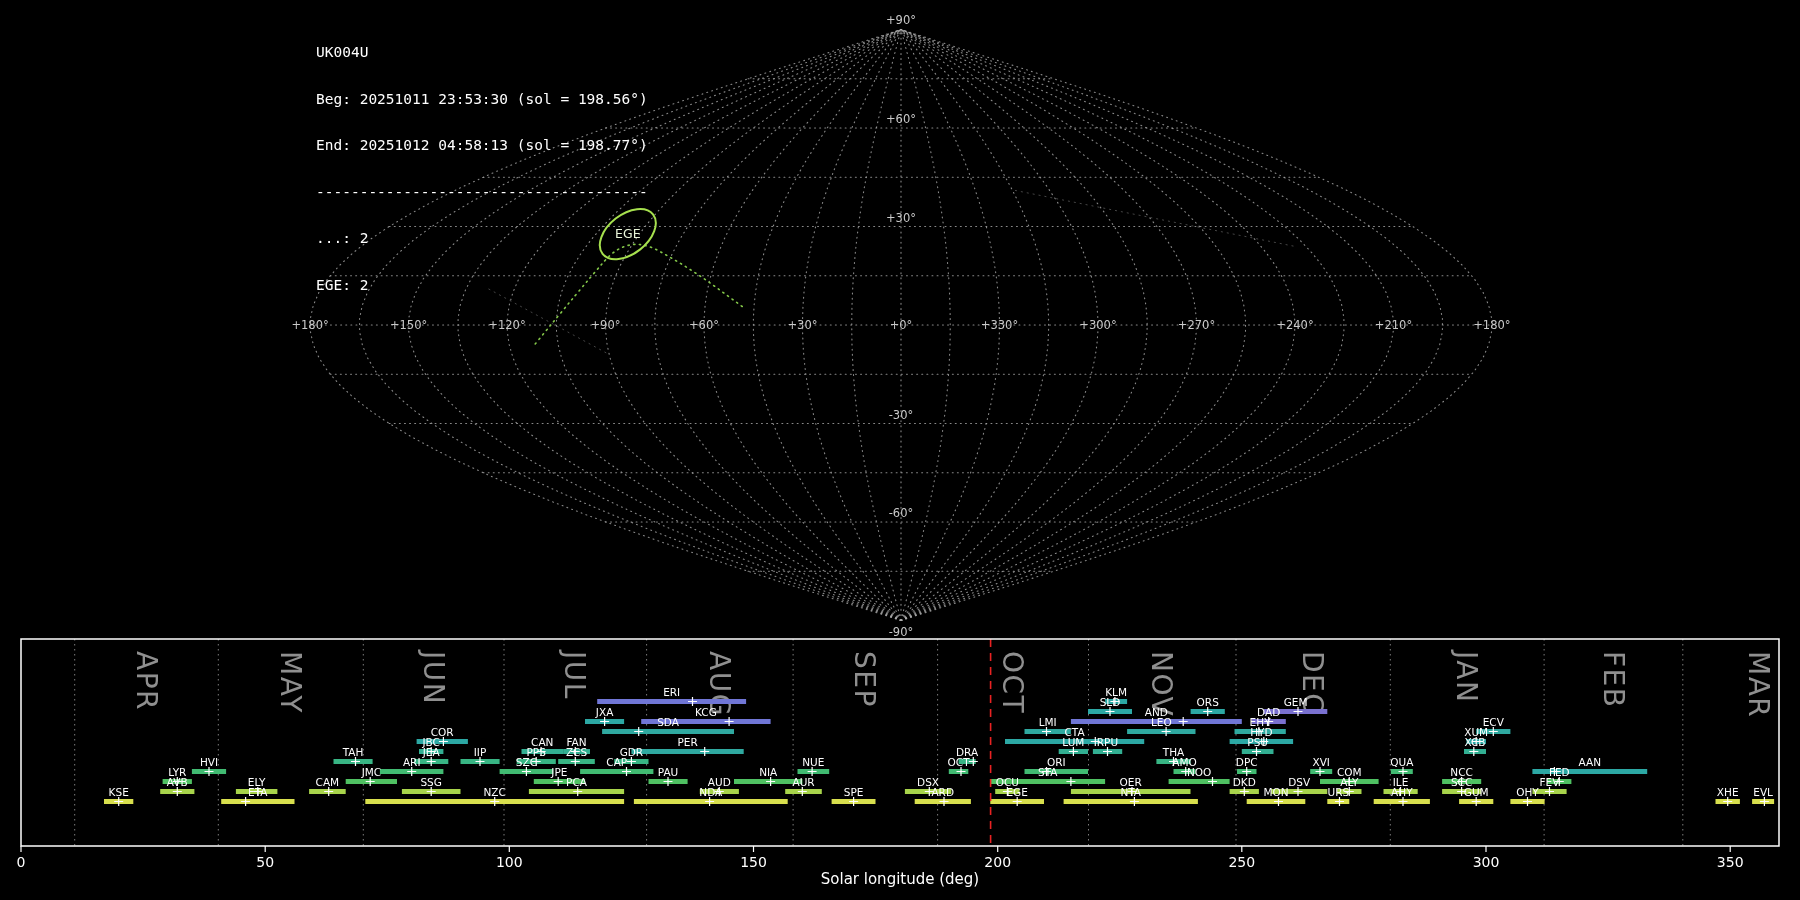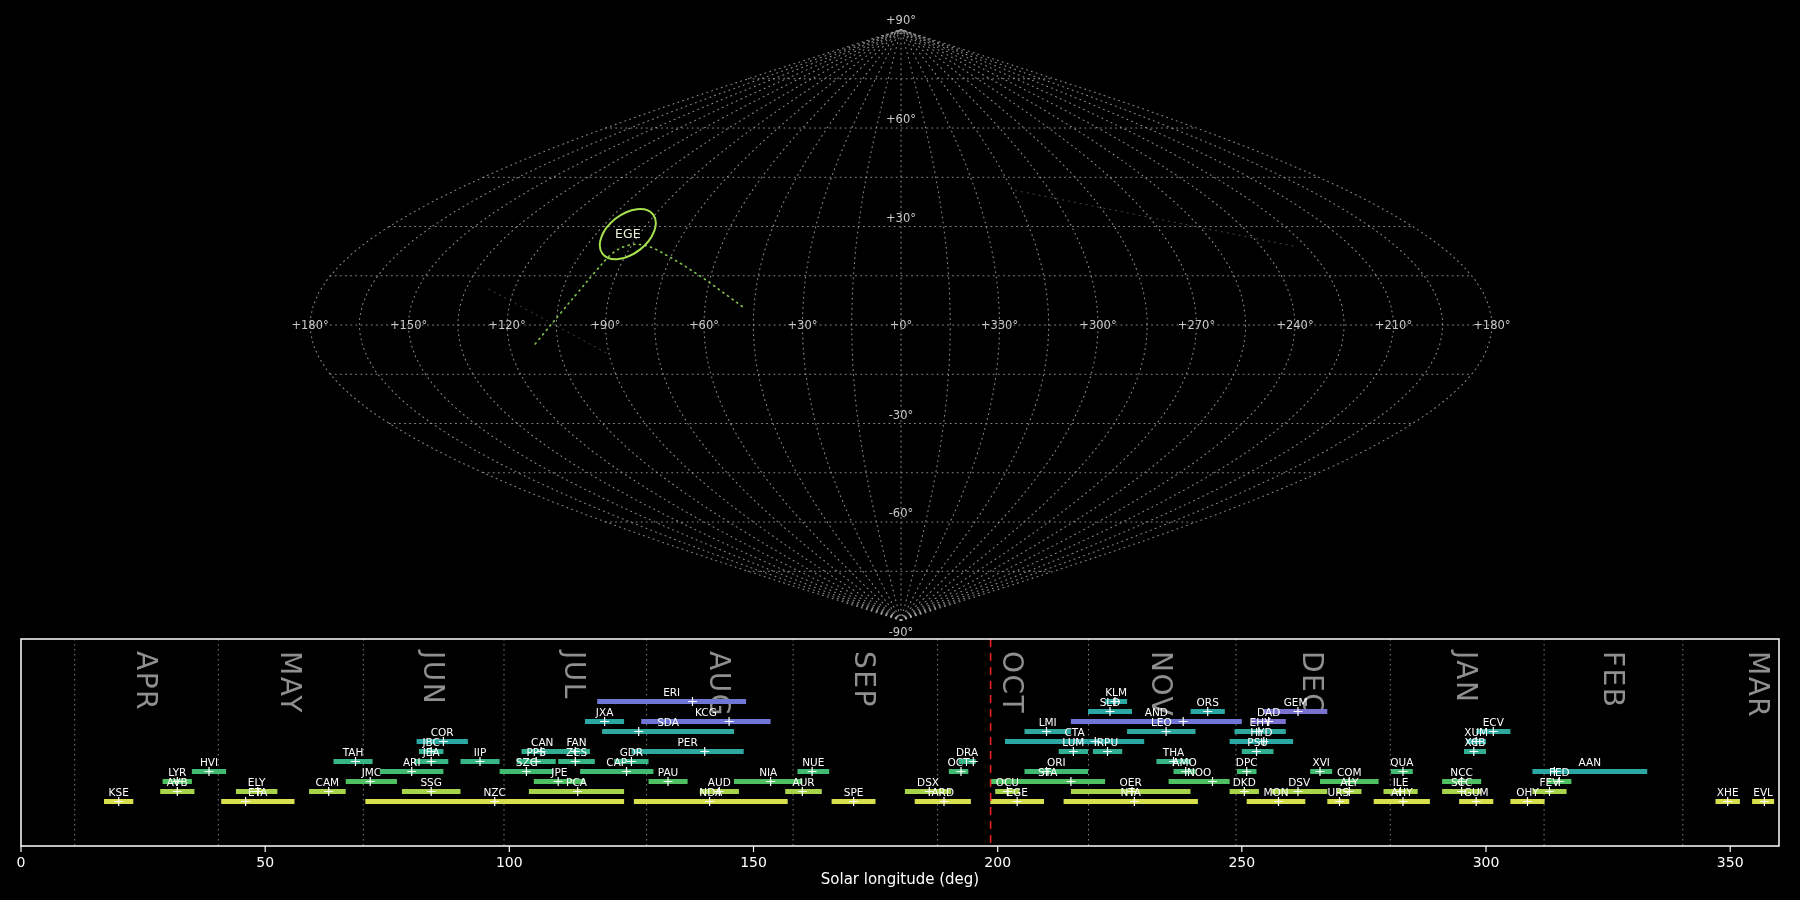--- a/index.html
+++ b/index.html
@@ -8,20 +8,28 @@
   .info{position:absolute;left:316px;top:14px;color:#fff;
         font-family:"DejaVu Sans Mono",monospace;font-size:14.5px;line-height:15.5px;
         white-space:pre;z-index:2;}
   svg{position:absolute;left:0;top:0;}
   svg text{font-family:"DejaVu Sans",sans-serif;}
 </style>
 </head>
 <body>
 
 <div class="stage">
+  <div class="info">
+    <div>UK004U</div>
+    <div>Beg: 20251011 23:53:30 (sol = 198.56°)</div>
+    <div>End: 20251012 04:58:13 (sol = 198.77°)</div>
+    <div>--------------------------------------</div>
+    <div>...: 2</div>
+    <div>EGE: 2</div>
+  </div>
 
   <svg id="chart" width="1800" height="900" viewBox="0 0 1800 900">
     <g id="skymap">
         <path fill="none" stroke="#ababab" stroke-width="1.1" stroke-dasharray="0.9 4.2" stroke-linecap="round" opacity="0.8" d="M901.0 620.5L942.2 607.3L983.2 594.2L1023.9 581.1L1063.9 567.9L1103.1 554.8L1141.4 541.7L1178.4 528.5L1214.2 515.4L1248.3 502.3L1280.8 489.1L1311.5 476.0L1340.2 462.9L1366.7 449.8L1390.9 436.6L1412.8 423.5L1432.1 410.4L1448.9 397.2L1463.0 384.1L1474.4 371.0L1483.0 357.8L1488.7 344.7L1491.6 331.6L1491.6 318.4L1488.7 305.3L1483.0 292.2L1474.4 279.0L1463.0 265.9L1448.9 252.8L1432.1 239.6L1412.8 226.5L1390.9 213.4L1366.7 200.2L1340.2 187.1L1311.5 174.0L1280.8 160.8L1248.3 147.7L1214.2 134.6L1178.4 121.5L1141.4 108.3L1103.1 95.2L1063.9 82.1L1023.9 68.9L983.2 55.8L942.2 42.7L901.0 29.5"></path>
         <path fill="none" stroke="#ababab" stroke-width="1.1" stroke-dasharray="0.9 4.2" stroke-linecap="round" opacity="0.8" d="M901.0 620.5L938.8 607.3L976.4 594.2L1013.6 581.1L1050.3 567.9L1086.3 554.8L1121.3 541.7L1155.3 528.5L1188.1 515.4L1219.4 502.3L1249.2 489.1L1277.3 476.0L1303.6 462.9L1327.9 449.8L1350.1 436.6L1370.1 423.5L1387.9 410.4L1403.3 397.2L1416.2 384.1L1426.6 371.0L1434.5 357.8L1439.7 344.7L1442.4 331.6L1442.4 318.4L1439.7 305.3L1434.5 292.2L1426.6 279.0L1416.2 265.9L1403.3 252.8L1387.9 239.6L1370.1 226.5L1350.1 213.4L1327.9 200.2L1303.6 187.1L1277.3 174.0L1249.2 160.8L1219.4 147.7L1188.1 134.6L1155.3 121.5L1121.3 108.3L1086.3 95.2L1050.3 82.1L1013.6 68.9L976.4 55.8L938.8 42.7L901.0 29.5"></path>
         <path fill="none" stroke="#ababab" stroke-width="1.1" stroke-dasharray="0.9 4.2" stroke-linecap="round" opacity="0.8" d="M901.0 620.5L935.4 607.3L969.5 594.2L1003.4 581.1L1036.7 567.9L1069.4 554.8L1101.3 541.7L1132.2 528.5L1162.0 515.4L1190.5 502.3L1217.5 489.1L1243.1 476.0L1267.0 462.9L1289.1 449.8L1309.3 436.6L1327.5 423.5L1343.6 410.4L1357.6 397.2L1369.3 384.1L1378.8 371.0L1386.0 357.8L1390.8 344.7L1393.2 331.6L1393.2 318.4L1390.8 305.3L1386.0 292.2L1378.8 279.0L1369.3 265.9L1357.6 252.8L1343.6 239.6L1327.5 226.5L1309.3 213.4L1289.1 200.2L1267.0 187.1L1243.1 174.0L1217.5 160.8L1190.5 147.7L1162.0 134.6L1132.2 121.5L1101.3 108.3L1069.4 95.2L1036.7 82.1L1003.4 68.9L969.5 55.8L935.4 42.7L901.0 29.5"></path>
         <path fill="none" stroke="#ababab" stroke-width="1.1" stroke-dasharray="0.9 4.2" stroke-linecap="round" opacity="0.8" d="M901.0 620.5L931.9 607.3L962.7 594.2L993.1 581.1L1023.2 567.9L1052.6 554.8L1081.3 541.7L1109.1 528.5L1135.9 515.4L1161.5 502.3L1185.9 489.1L1208.9 476.0L1230.4 462.9L1250.3 449.8L1268.4 436.6L1284.8 423.5L1299.4 410.4L1311.9 397.2L1322.5 384.1L1331.0 371.0L1337.5 357.8L1341.8 344.7L1343.9 331.6L1343.9 318.4L1341.8 305.3L1337.5 292.2L1331.0 279.0L1322.5 265.9L1311.9 252.8L1299.4 239.6L1284.8 226.5L1268.4 213.4L1250.3 200.2L1230.4 187.1L1208.9 174.0L1185.9 160.8L1161.5 147.7L1135.9 134.6L1109.1 121.5L1081.3 108.3L1052.6 95.2L1023.2 82.1L993.1 68.9L962.7 55.8L931.9 42.7L901.0 29.5"></path>
         <path fill="none" stroke="#ababab" stroke-width="1.1" stroke-dasharray="0.9 4.2" stroke-linecap="round" opacity="0.8" d="M901.0 620.5L928.5 607.3L955.8 594.2L982.9 581.1L1009.6 567.9L1035.7 554.8L1061.2 541.7L1086.0 528.5L1109.8 515.4L1132.6 502.3L1154.2 489.1L1174.7 476.0L1193.8 462.9L1211.4 449.8L1227.6 436.6L1242.2 423.5L1255.1 410.4L1266.3 397.2L1275.7 384.1L1283.3 371.0L1289.0 357.8L1292.8 344.7L1294.7 331.6L1294.7 318.4L1292.8 305.3L1289.0 292.2L1283.3 279.0L1275.7 265.9L1266.3 252.8L1255.1 239.6L1242.2 226.5L1227.6 213.4L1211.4 200.2L1193.8 187.1L1174.7 174.0L1154.2 160.8L1132.6 147.7L1109.8 134.6L1086.0 121.5L1061.2 108.3L1035.7 95.2L1009.6 82.1L982.9 68.9L955.8 55.8L928.5 42.7L901.0 29.5"></path>
         <path fill="none" stroke="#ababab" stroke-width="1.1" stroke-dasharray="0.9 4.2" stroke-linecap="round" opacity="0.8" d="M901.0 620.5L925.0 607.3L949.0 594.2L972.7 581.1L996.0 567.9L1018.9 554.8L1041.2 541.7L1062.8 528.5L1083.7 515.4L1103.6 502.3L1122.6 489.1L1140.5 476.0L1157.2 462.9L1172.6 449.8L1186.8 436.6L1199.5 423.5L1210.8 410.4L1220.6 397.2L1228.8 384.1L1235.5 371.0L1240.5 357.8L1243.8 344.7L1245.5 331.6L1245.5 318.4L1243.8 305.3L1240.5 292.2L1235.5 279.0L1228.8 265.9L1220.6 252.8L1210.8 239.6L1199.5 226.5L1186.8 213.4L1172.6 200.2L1157.2 187.1L1140.5 174.0L1122.6 160.8L1103.6 147.7L1083.7 134.6L1062.8 121.5L1041.2 108.3L1018.9 95.2L996.0 82.1L972.7 68.9L949.0 55.8L925.0 42.7L901.0 29.5"></path>
         <path fill="none" stroke="#ababab" stroke-width="1.1" stroke-dasharray="0.9 4.2" stroke-linecap="round" opacity="0.8" d="M901.0 620.5L921.6 607.3L942.1 594.2L962.4 581.1L982.4 567.9L1002.1 554.8L1021.2 541.7L1039.7 528.5L1057.6 515.4L1074.7 502.3L1090.9 489.1L1106.3 476.0L1120.6 462.9L1133.8 449.8L1146.0 436.6L1156.9 423.5L1166.6 410.4L1175.0 397.2L1182.0 384.1L1187.7 371.0L1192.0 357.8L1194.9 344.7L1196.3 331.6L1196.3 318.4L1194.9 305.3L1192.0 292.2L1187.7 279.0L1182.0 265.9L1175.0 252.8L1166.6 239.6L1156.9 226.5L1146.0 213.4L1133.8 200.2L1120.6 187.1L1106.3 174.0L1090.9 160.8L1074.7 147.7L1057.6 134.6L1039.7 121.5L1021.2 108.3L1002.1 95.2L982.4 82.1L962.4 68.9L942.1 55.8L921.6 42.7L901.0 29.5"></path>

